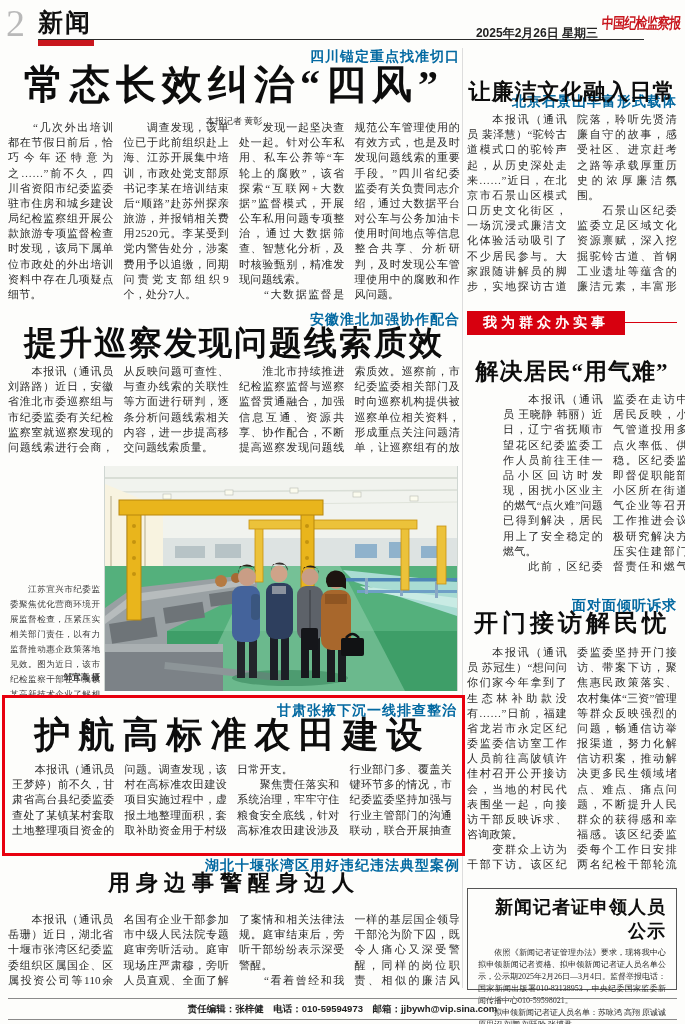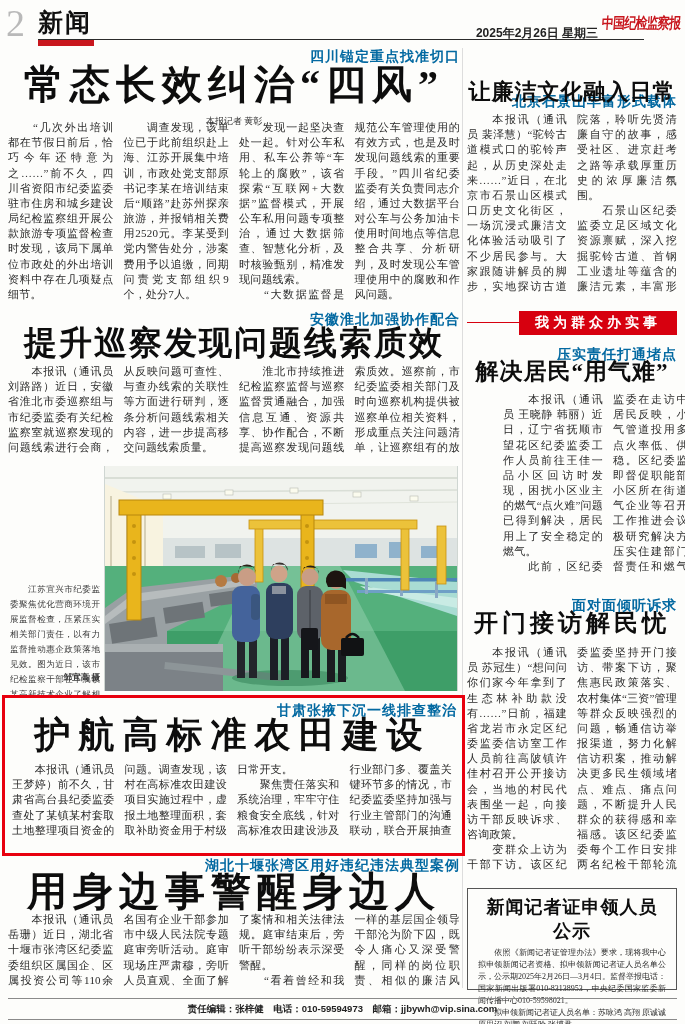--- a/index.html
+++ b/index.html
@@ -25,25 +25,25 @@
   .cols2{column-count:2;column-gap:10px;}
   .vrule{width:1px;background:#ddd;}
   
   .caption{font-size:8.6px;line-height:1.75;text-align:justify;color:#3a3a3a;white-space:pre-line;margin-top:44px;}
   .photo-credit{font-size:8.6px;font-weight:bold;color:#3a3a3a;text-align:right;margin-top:4px;}
   .photo-frame{background:#cfd6d2;overflow:hidden;}
   
   .redbox{border:3px solid #e8000e;background:#fdfdfb;}
   
   .badge-line{height:1px;background:#d7000f;}
-  .badge-wrap{text-align:right;}
+  .badge-wrap{text-align:left;}
   .badge{display:inline-block;background:#d7000f;color:#fff;font-weight:bold;font-size:14px;
          letter-spacing:4px;padding:3px 16px;font-family:"Liberation Sans","DejaVu Sans",sans-serif;}
   .notice-box{border:1px solid #555;padding:6px 10px;box-sizing:border-box;}
-  .notice-title{font-size:18px;font-weight:bold;text-align:center;letter-spacing:1px;color:#0d0d0d;}
+  .notice-title{font-size:18px;font-weight:bold;text-align:right;letter-spacing:1px;color:#0d0d0d;}
   .notice-body{font-size:8px;line-height:1.5;text-align:justify;white-space:pre-line;color:#2a2a2a;margin-top:4px;}
   
   .footer-rule{height:1px;background:#8a8a8a;}
   .footer-text{font-size:9.5px;font-weight:bold;text-align:center;color:#222;
                font-family:"Liberation Sans","DejaVu Sans",sans-serif;}
 </style>
 </head>
 <body>
 
 <div class="page">
@@ -202,37 +202,36 @@
   </div>
 
   <div class="abs redbox" style="left:2px;top:695px;width:457px;height:155px;"></div>
   <div class="abs kicker" style="left:8px;top:702px;width:449px;">甘肃张掖下沉一线排查整治</div>
   <div class="abs headline" style="left:8px;top:717px;width:449px;font-size:36px;letter-spacing:8px;">护航高标准农田建设</div>
   <div class="abs prose cols4" style="left:12px;top:762px;width:440px;height:82px;">　　本报讯（通讯员 王梦婷）前不久，甘肃省高台县纪委监委查处了某镇某村套取土地整理项目资金的问题。调查发现，该村在高标准农田建设项目实施过程中，虚报土地整理面积，套取补助资金用于村级日常开支。
 　　聚焦责任落实和系统治理，牢牢守住粮食安全底线，针对高标准农田建设涉及行业部门多、覆盖关键环节多的情况，市纪委监委坚持加强与行业主管部门的沟通联动，联合开展抽查检查，随机抽取14个乡镇、22个村、3个企业，对全市高标准农田建设质量不达标等问题的整改监督情况开展核查检查，现场交办问题并督促限期整改。
 　　通过部门协同、“室组地”联动模式，对高标准农田建设重点工作细化监督检查，推动专项整治走深走实，会同县区纪委监委及农业农村部门，以及项目实施单位坚持专项治理与日常监督相结合，严查贪污侵占、虚报冒领等问题，护航高标准农田建设廉洁高效推进。</div>
 
   <div class="abs kicker" style="left:8px;top:857px;width:452px;">湖北十堰张湾区用好违纪违法典型案例</div>
-  <div class="abs headline" style="left:8px;top:871px;width:452px;font-size:40px;letter-spacing:6px;">用身边事警醒身边人</div>
+  <div class="abs headline" style="left:8px;top:871px;width:452px;font-size:22px;letter-spacing:6px;">用身边事警醒身边人</div>
   <div class="abs prose cols4" style="left:8px;top:912px;width:452px;height:80px;">　　本报讯（通讯员 岳珊）近日，湖北省十堰市张湾区纪委监委组织区属国企、区属投资公司等110余名国有企业干部参加市中级人民法院专题庭审旁听活动。庭审现场庄严肃穆，旁听人员直观、全面了解了案情和相关法律法规。庭审结束后，旁听干部纷纷表示深受警醒。
 　　“看着曾经和我一样的基层国企领导干部沦为阶下囚，既令人痛心又深受警醒，同样的岗位职责、相似的廉洁风险，‘零距离’的触动警示我们必须知敬畏、存戒惧、守底线。”
 　　用“身边事”警示教育“身边人”、用“过去案”警示“现在人”，在张湾区已成为常态。区纪委监委依托典型案例召开警示教育大会，组织党员干部旁听庭审、参观廉政教育基地，分类施策、靶向发力，把警示教育与推动开展行业性、系统性专项治理结合起来，让警示教育直抵人心、见行见效。</div>
 
   <div class="abs kicker" style="left:467px;top:66px;width:210px;margin-top:27px;">北京石景山丰富形式载体</div>
   <div class="abs headline" style="left:467px;top:80px;width:210px;font-size:22px;letter-spacing:1px;">让廉洁文化融入日常</div>
   <div class="abs prose cols2" style="left:467px;top:112px;width:210px;height:194px;">　　本报讯（通讯员 裴泽慧）“驼铃古道模式口的驼铃声起，从历史深处走来……”近日，在北京市石景山区模式口历史文化街区，一场沉浸式廉洁文化体验活动吸引了不少居民参与。大家跟随讲解员的脚步，实地探访古道院落，聆听先贤清廉自守的故事，感受社区、进京赶考之路等承载厚重历史的浓厚廉洁氛围。
 　　石景山区纪委监委立足区域文化资源禀赋，深入挖掘驼铃古道、首钢工业遗址等蕴含的廉洁元素，丰富形式载体，打造群众可感可及的廉洁文化阵地，推动廉洁文化融入日常生活。该区还联合相关部门开发廉洁主题文创产品，组织书画展览、家风讲堂等活动，引导党员干部群众在耳濡目染中涵养崇廉尚洁的价值理念。
 　　“我们将持续拓展廉洁文化传播渠道，用好新媒体平台，让廉洁文化浸润人心。”该区纪委监委有关负责同志表示。</div>
 
   <div class="abs badge-line" style="left:467px;top:322px;width:210px;"></div>
   <div class="abs badge-wrap" style="left:467px;top:311px;width:210px;">
     <span class="badge">我为群众办实事</span>
   </div>
 
-  <div class="abs kicker" style="left:467px;top:346px;width:210px;">压实责任打通堵点</div>
   <div class="abs headline" style="left:467px;top:360px;width:210px;font-size:23px;letter-spacing:1px;">解决居民“用气难”</div>
   <div class="abs prose cols2" style="left:467px;top:392px;width:210px;height:192px;margin-left:36px;">　　本报讯（通讯员 王晓静 韩丽）近日，辽宁省抚顺市望花区纪委监委工作人员前往王佳一品小区回访时发现，困扰小区业主的燃气“点火难”问题已得到解决，居民用上了安全稳定的燃气。
 　　此前，区纪委监委在走访中收到居民反映，小区燃气管道投用多年，点火率低、供气不稳。区纪委监委随即督促职能部门、小区所在街道、燃气企业等召开燃气工作推进会议，积极研究解决方案，压实住建部门的监督责任和燃气企业的主体责任，督促相关部门限期施工、尽早开栓供气，并建立回访机制，确保问题整改到位、群众满意。</div>
 
   <div class="abs headline" style="left:467px;top:611px;width:210px;font-size:24px;letter-spacing:4px;">开门接访解民忧</div>
   <div class="abs kicker" style="left:467px;top:597px;width:210px;">面对面倾听诉求</div>
   <div class="abs prose cols2" style="left:467px;top:645px;width:210px;height:232px;">　　本报讯（通讯员 苏冠生）“想问问你们家今年拿到了生态林补助款没有……”日前，福建省龙岩市永定区纪委监委信访室工作人员前往高陂镇许佳村召开公开接访会，当地的村民代表围坐一起，向接访干部反映诉求、咨询政策。
 　　变群众上访为干部下访。该区纪委监委坚持开门接访、带案下访，聚焦惠民政策落实、农村集体“三资”管理等群众反映强烈的问题，畅通信访举报渠道，努力化解信访积案，推动解决更多民生领域堵点、难点、痛点问题，不断提升人民群众的获得感和幸福感。该区纪委监委每个工作日安排两名纪检干部轮流接访，对群众反映的问题现场登记、分类处置、限期反馈，确保事事有回音、件件有着落。
 　　同时，该区纪委监委把接访下访与监督检查贯通起来，对接访中发现的责任、作风和腐败问题，及时移交相关纪检监察室处置，推动职能部门举一反三、完善制度机制，从源头上减少问题发生。</div>
 

